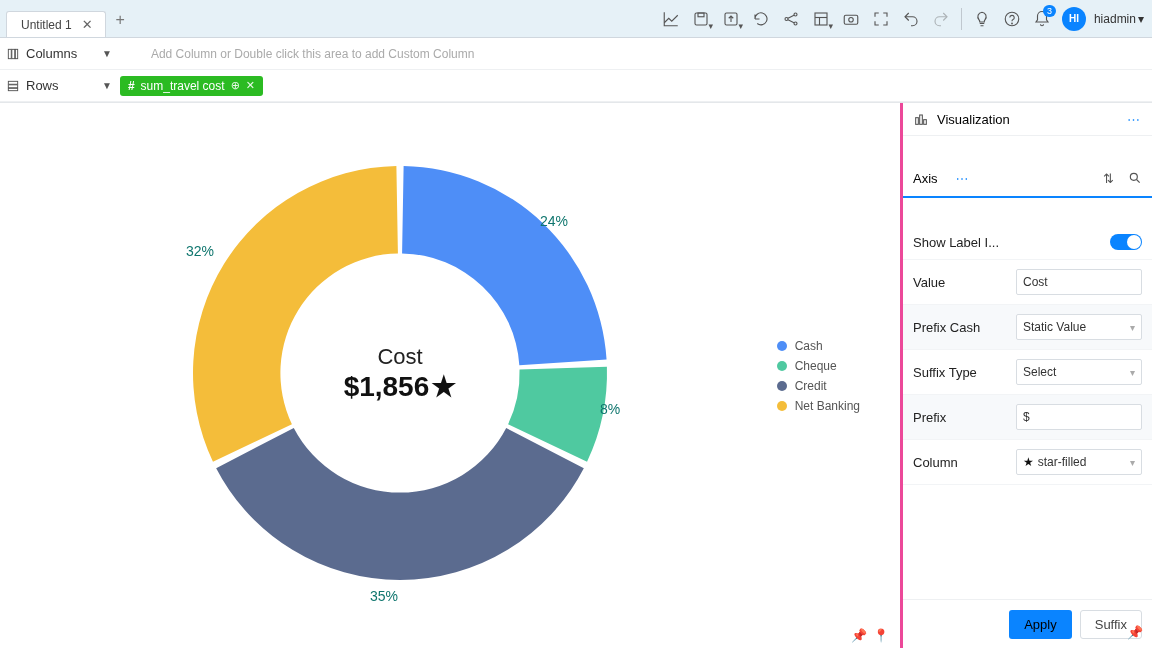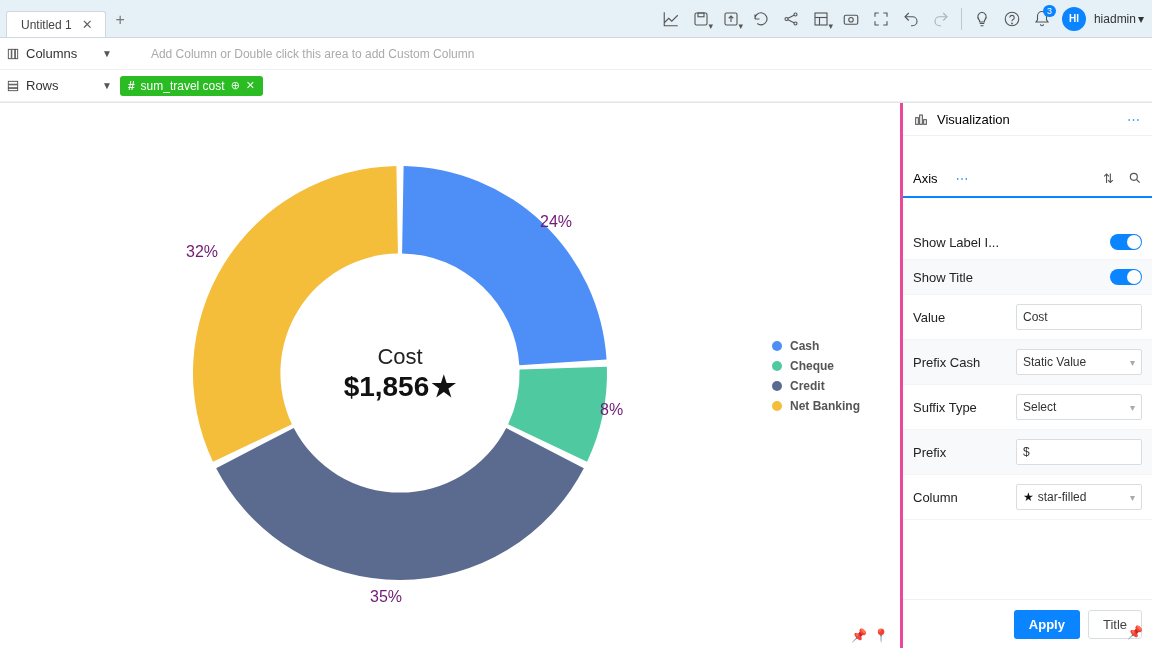--- a/index.html
+++ b/index.html
@@ -21,49 +21,49 @@
 .shelf-row { display: flex; align-items: center; height: 32px; border-bottom: 1px solid #eef0f2; padding: 0 6px; gap: 8px; }
 .shelf-label { display: flex; align-items: center; gap: 6px; font-size: 13px; color: #333; width: 88px; }
 .shelf-label svg { width: 14px; height: 14px; stroke: #555; fill: none; stroke-width: 1.6; }
 .shelf-caret { color: #555; font-size: 10px; cursor: pointer; }
 .shelf-placeholder { font-size: 12px; color: #aaa; flex: 1; margin-left: 31px; }
 .pill { background: #2bbb22; color: #fff; font-size: 12px; padding: 3px 8px; border-radius: 3px; display: flex; align-items: center; gap: 6px; }
 .pill .hash { font-weight: 600; }
 .pill .picon { opacity: .9; font-size: 11px; cursor: pointer; }
 .main { display: flex; height: calc(648px - 38px - 64px); }
 .canvas { flex: 1; position: relative; }
-.legend { position: absolute; right: 40px; top: 50%; transform: translateY(-50%); font-size: 12px; color: #555; font-weight: bold; }
+.legend { position: absolute; right: 40px; top: 50%; transform: translateY(-50%); font-size: 12px; color: #555; }
 .legend-row { display: flex; align-items: center; gap: 8px; margin: 6px 0; }
 .swatch { width: 10px; height: 10px; border-radius: 50%; }
 .chart-wrap { position: absolute; left: 170px; top: 40px; width: 460px; height: 460px; }
 .chart-center { position: absolute; left: 50%; top: 50%; transform: translate(-50%,-50%); text-align: center; }
 .chart-center .ct { font-size: 22px; color: #222; }
 .chart-center .cv { font-size: 28px; font-weight: 700; color: #111; display: flex; align-items: center; justify-content: center; gap: 2px; }
-.datalabel { position: absolute; font-size: 16px; color: #701a75; }
+.datalabel { position: absolute; font-size: 14px; color: #0f766e; }
 .pin-row { position: absolute; bottom: 6px; right: 10px; display: flex; gap: 6px; color: #333; font-size: 13px; }
 .pin-row .blue-pin { color: #0a84ff; }
 .sidepanel { width: 252px; border-left: 3px solid #ec4899; display: flex; flex-direction: column; font-size: 13px; gap: 27px; }
 .sp-head { display: flex; align-items: center; gap: 8px; padding: 8px 10px; border-bottom: 1px solid #eef0f2; }
 .sp-head svg { width: 16px; height: 16px; stroke: #555; fill: none; stroke-width: 1.6; }
 .sp-head .dots { margin-left: auto; color: #0a84ff; letter-spacing: 2px; cursor: pointer; }
 .sp-sub { display: flex; align-items: flex-start; padding: 8px 10px; border-bottom: 2px solid #0a84ff; gap: 8px; }
 .sp-sub .dots2 { color: #0a84ff; letter-spacing: 2px; cursor: pointer; margin-left: 10px; }
 .sp-sub .right-icons { margin-left: auto; display: flex; gap: 14px; color: #555; }
 .sp-form { padding: 0 0 6px 0; }
 .sp-row { display: flex; align-items: center; padding: 9px 10px; border-bottom: 1px solid #f2f4f6; gap: 8px; }
 .sp-row .lbl { flex: 1; color: #222; }
 .toggle { width: 32px; height: 16px; background: #0a84ff; border-radius: 9px; position: relative; cursor: pointer; }
 .toggle::after { content: ""; position: absolute; right: 1px; top: 1px; width: 14px; height: 14px; background: #fff; border-radius: 50%; }
 .input, .select { width: 126px; height: 26px; border: 1px solid #d8dde2; border-radius: 2px; font-size: 12px; padding: 0 6px; background: #fff; color: #333; }
 .select { display: flex; align-items: center; justify-content: space-between; cursor: pointer; }
 .select .caret { color: #aaa; font-size: 10px; }
 .select .star { color: #111; margin-right: 4px; }
 .sp-actions { margin-top: auto; display: flex; justify-content: flex-end; gap: 8px; padding: 10px; border-top: 1px solid #eef0f2; }
 .btn { padding: 6px 14px; font-size: 13px; border-radius: 3px; cursor: pointer; border: 1px solid transparent; }
-.btn-primary { background: #0a84ff; color: #ffffff; font-weight: bold; }
+.btn-primary { background: #0a84ff; color: #000000; }
 .btn-secondary { background: #fff; color: #444; border-color: #d8dde2; }
 </style>
 </head>
 <body>
 
 <div class="topbar">
   <div class="tabs">
     <div class="tab">
       <span>Untitled 1</span>
       <span class="close">✕</span>
@@ -259,24 +259,20 @@
               <circle cx="10" cy="10" r="6"></circle>
               <line x1="15" y1="15" x2="20" y2="20"></line>
             </svg></span>
       </div>
     </div>
     <div class="sp-form">
       <div class="sp-row">
           <span class="lbl">Show Label I...</span>
           <div class="toggle"></div>
         </div>
-      <div class="sp-row" style="background:#f7f9fb">
-          <span class="lbl">Show Title</span>
-          <div class="toggle"></div>
-        </div>
       <div class="sp-row">
           <span class="lbl">Value</span>
           <input class="input" value="Cost" style="">
         </div>
       <div class="sp-row" style="background:#f7f9fb">
           <span class="lbl">Prefix Cash</span>
           <div class="select">
             <span>Static Value</span>
             <span class="caret">▾</span>
           </div>
@@ -295,17 +291,17 @@
       <div class="sp-row">
           <span class="lbl">Column</span>
           <div class="select">
             <span><span class="star">★</span><span>star-filled</span></span>
             <span class="caret">▾</span>
           </div>
         </div>
     </div>
     <div class="sp-actions">
       <button class="btn btn-primary">Apply</button>
-      <button class="btn btn-secondary">Title</button>
+      <button class="btn btn-secondary">Suffix</button>
     </div>
     <div style="position:absolute; bottom:8px; right:8px">📌</div>
   </div>
 </div>
 
 </body></html>

